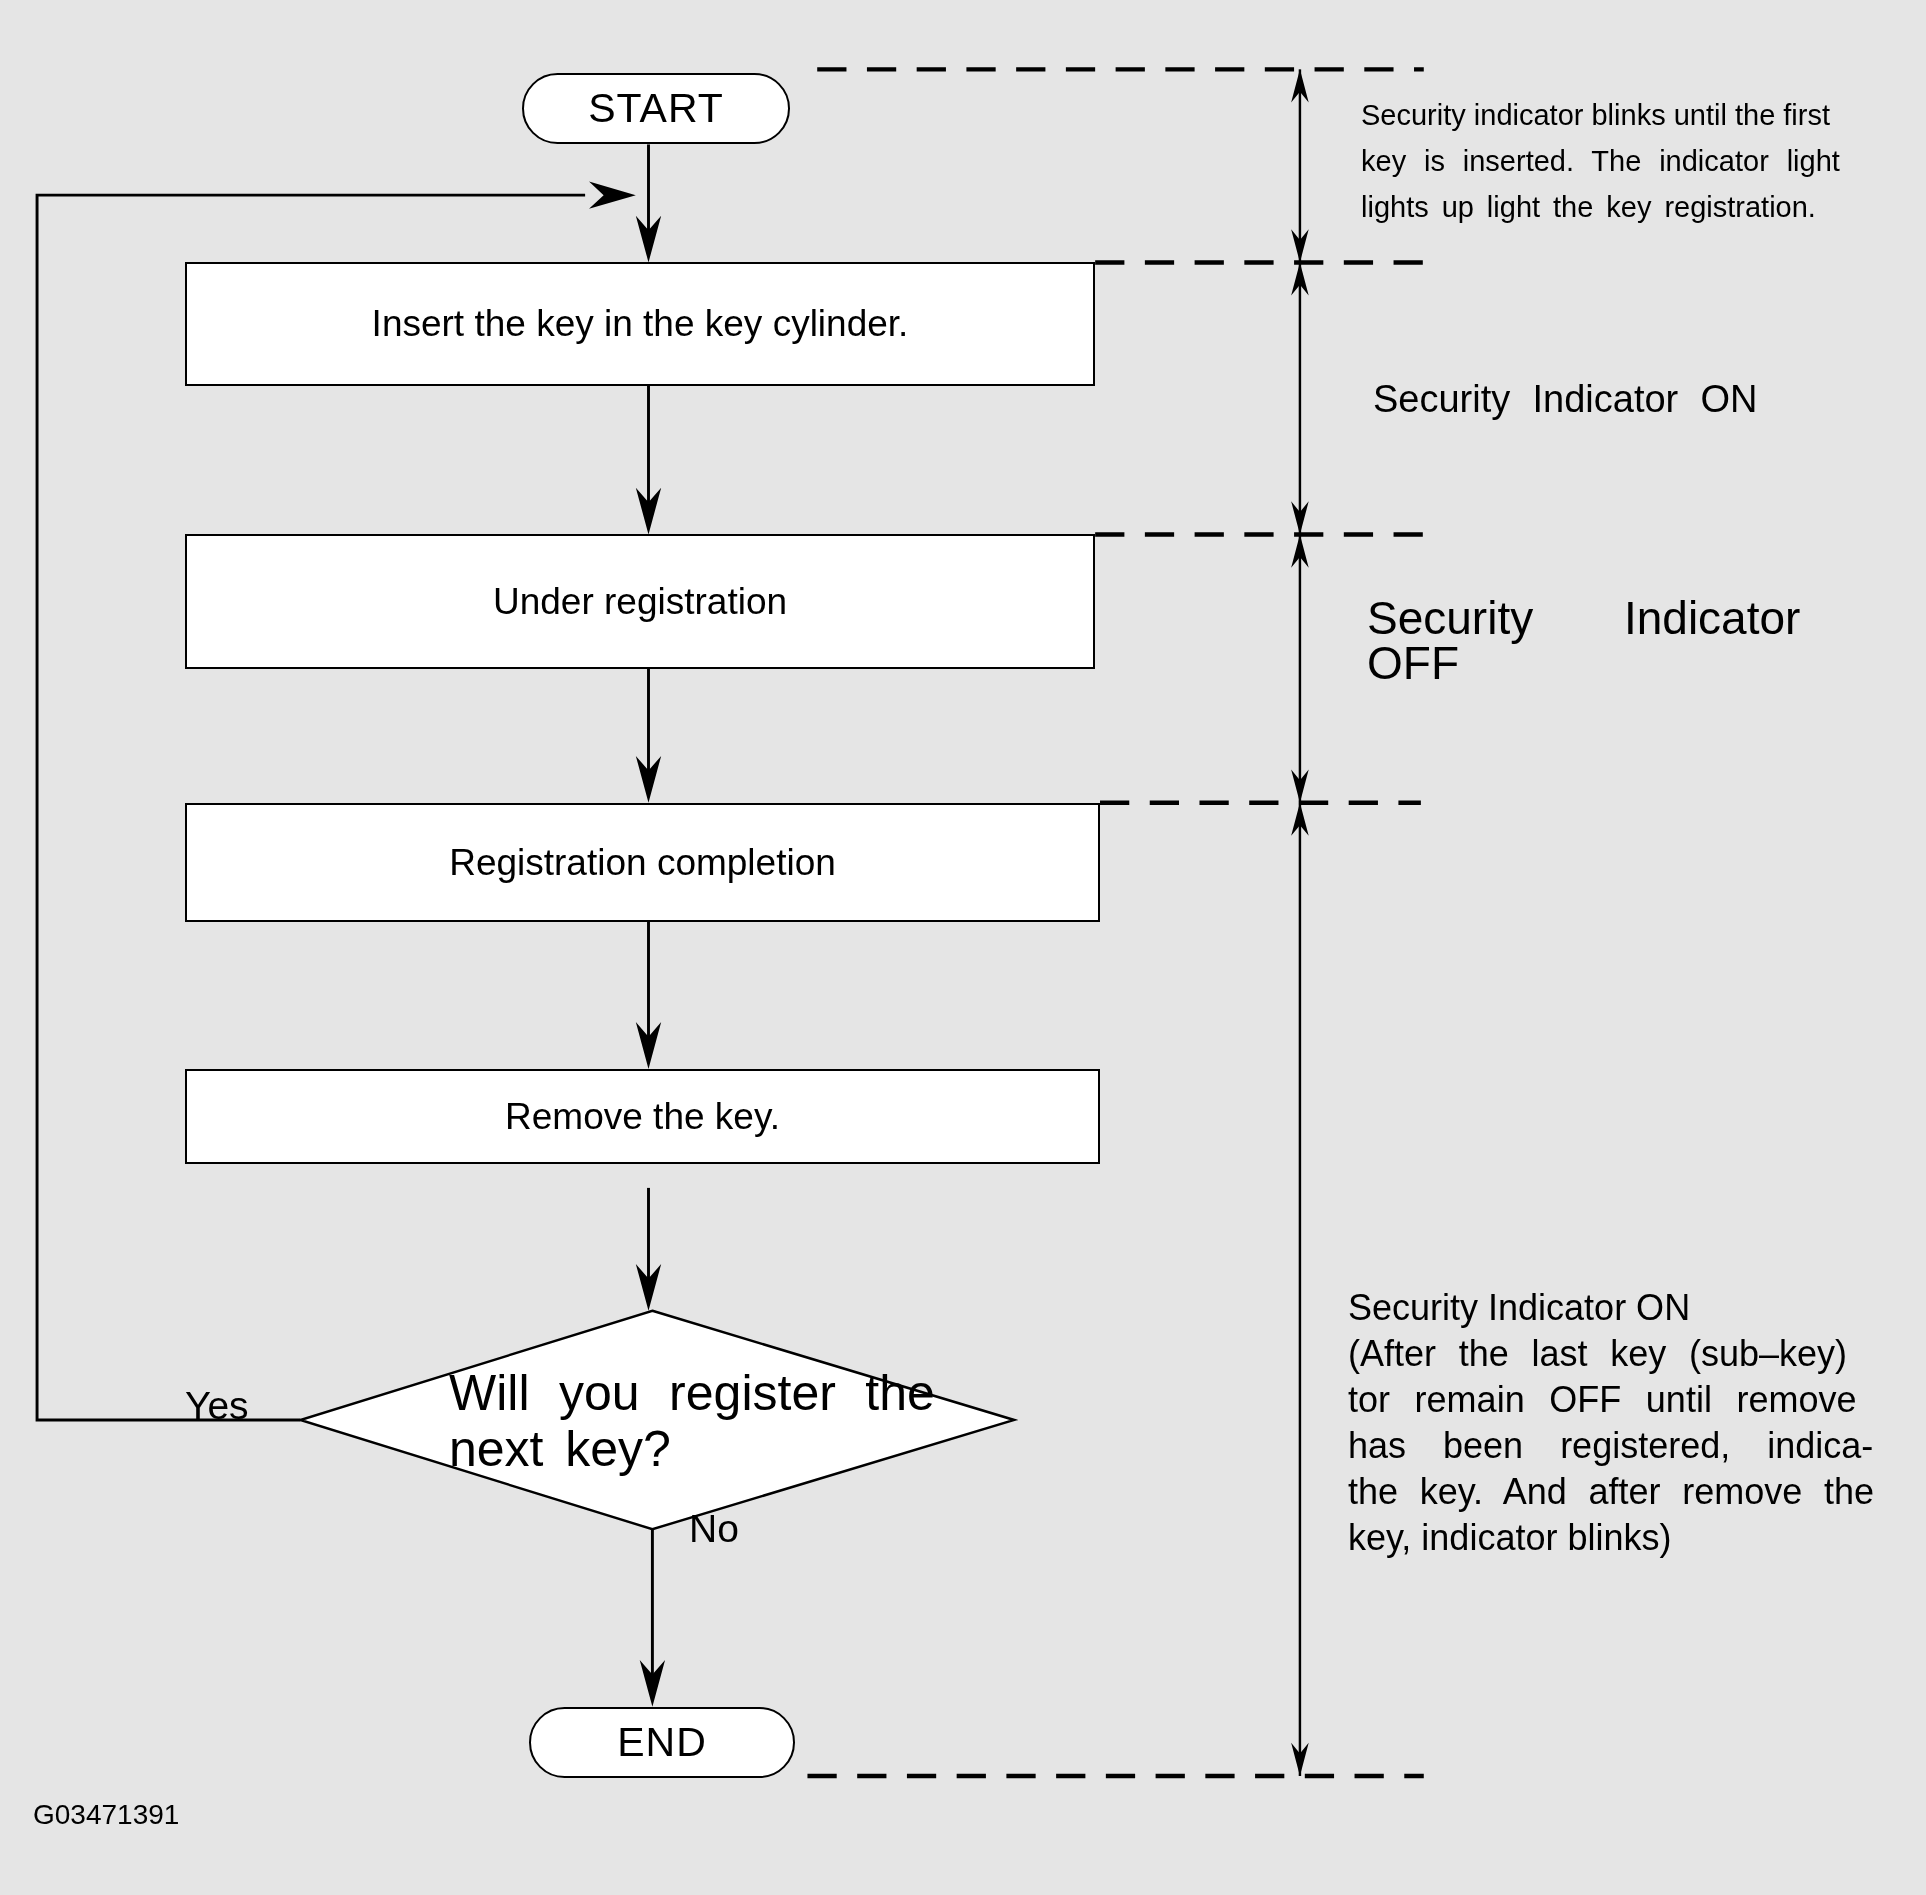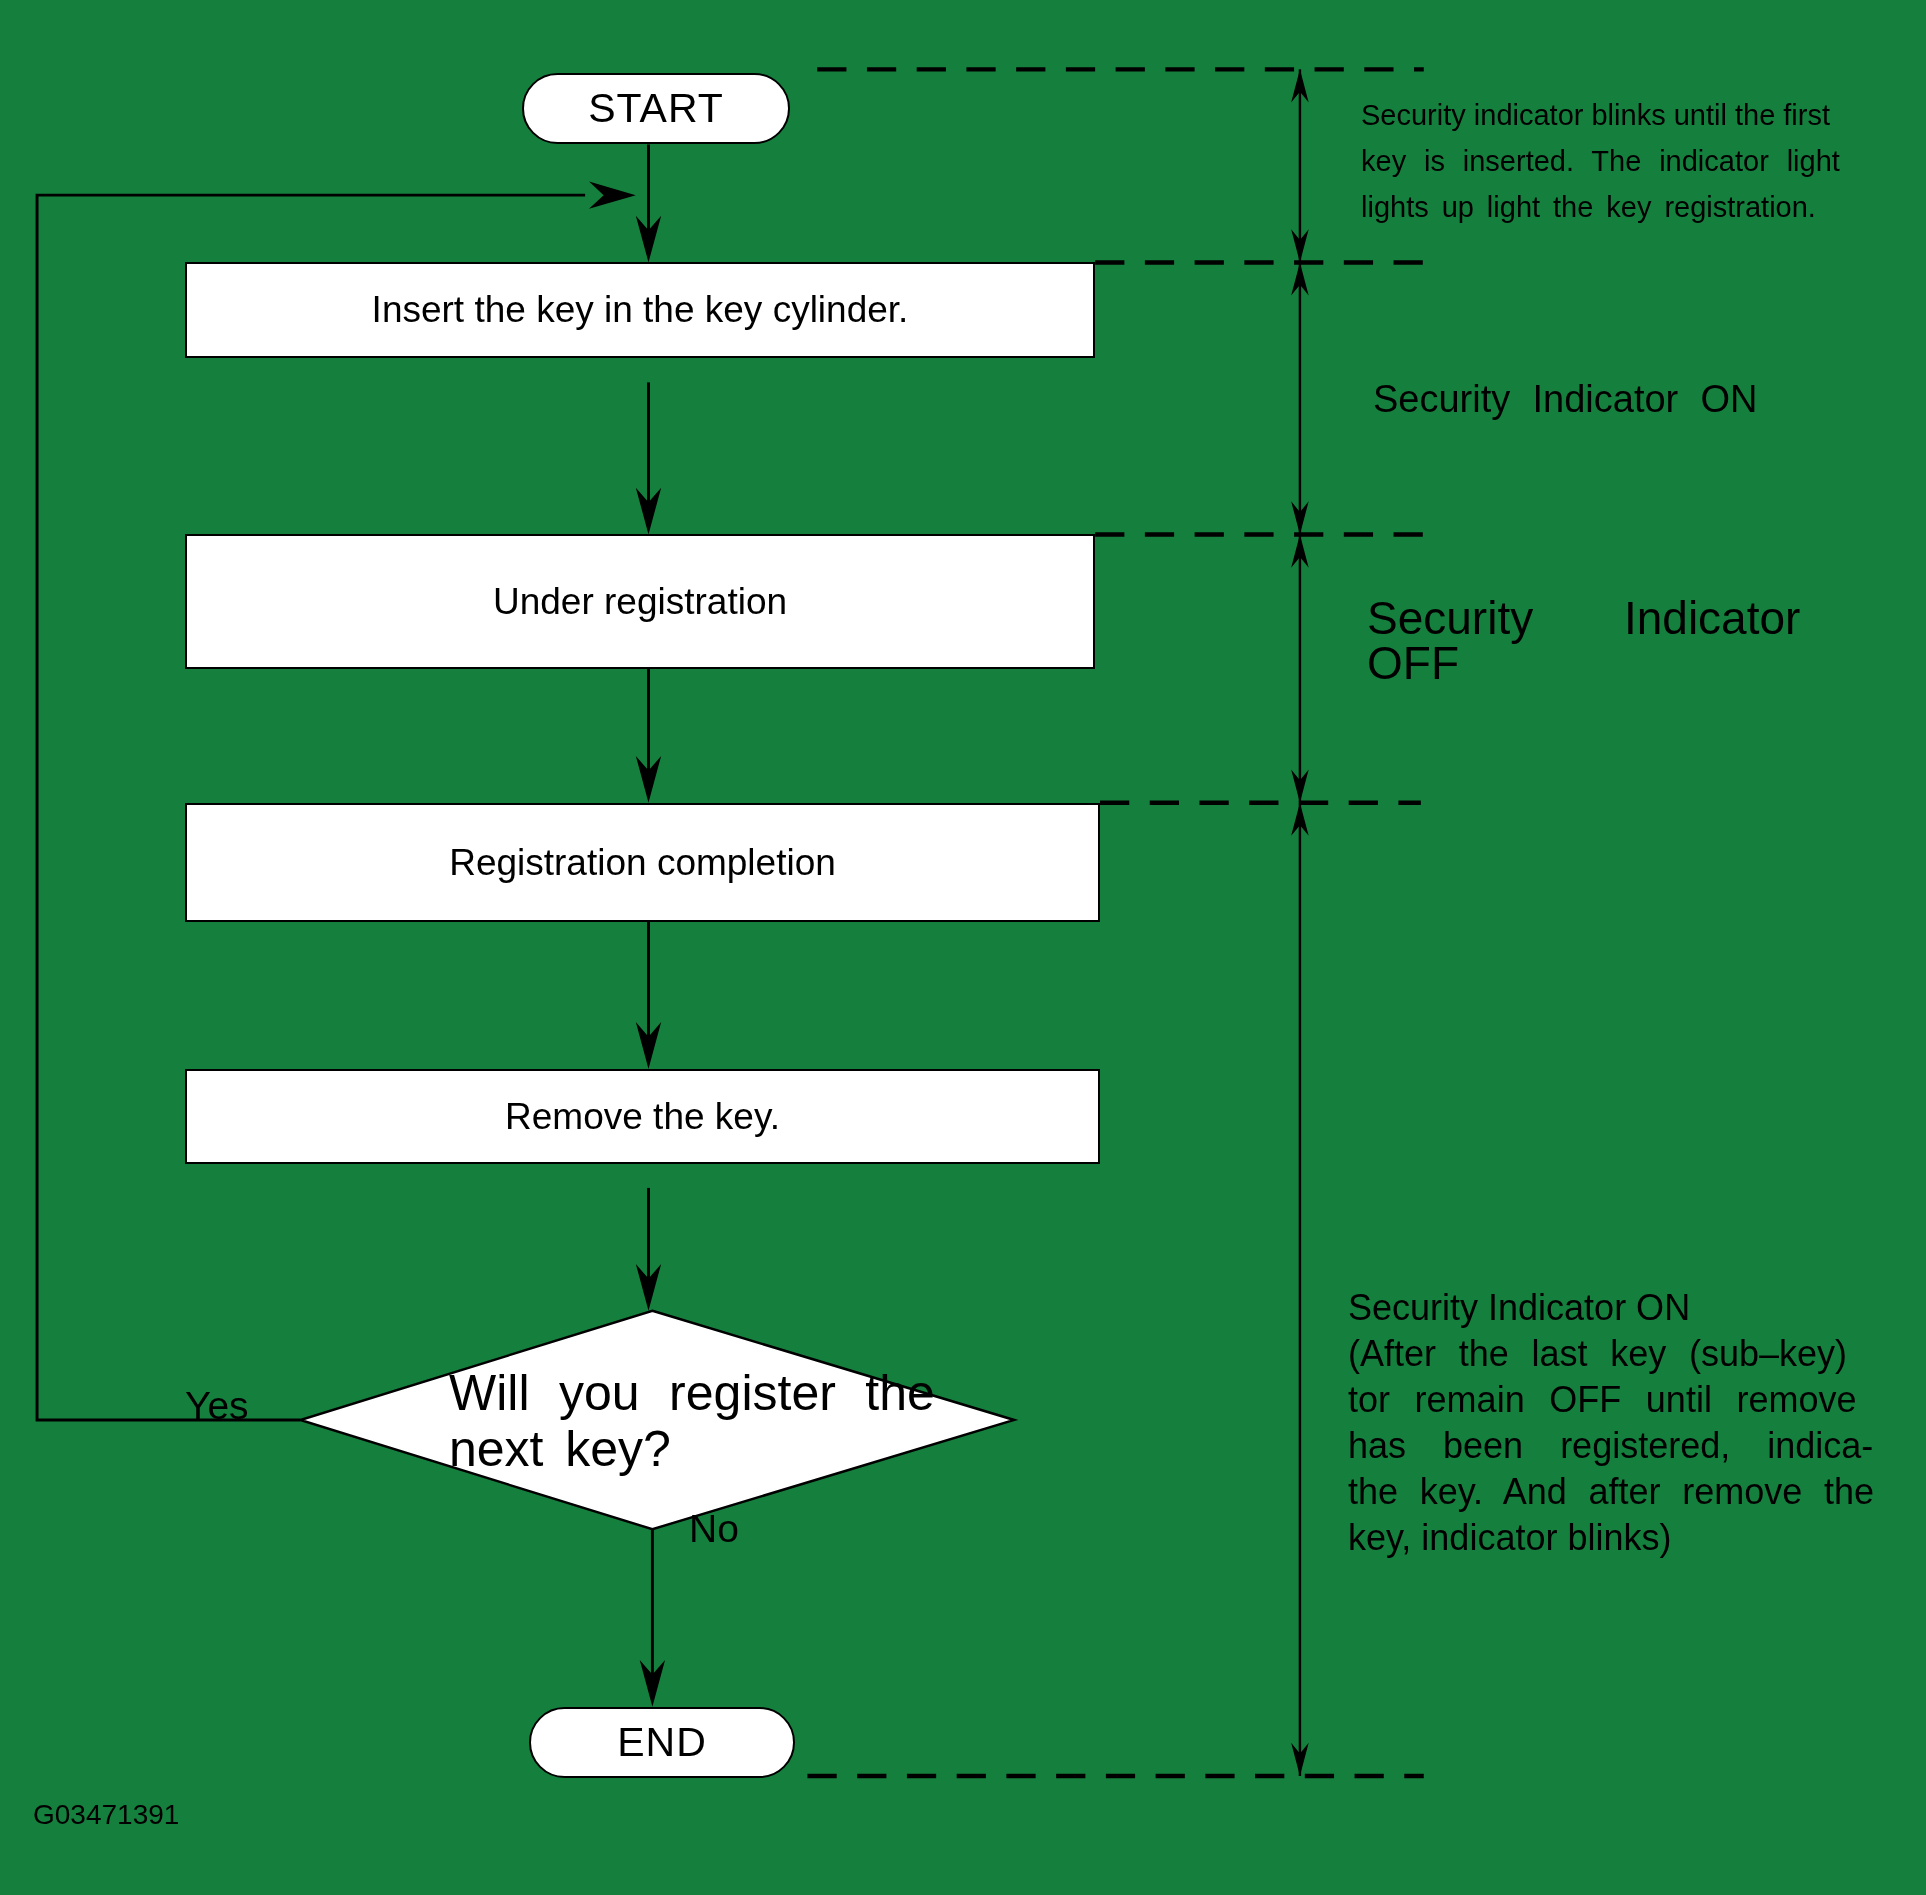--- a/index.html
+++ b/index.html
@@ -1,17 +1,17 @@
 <!DOCTYPE html>
 <html><head>
 <meta charset="utf-8">
 <style>
   html,body { margin:0; padding:0; background:#ffffff; }
   .stage {
-    position:relative; width:1926px; height:1896px; background:#15803d;
+    position:relative; width:1926px; height:1896px; background:#e5e5e5;
     font-family:"Liberation Sans", sans-serif; color:#000;
   }
   svg.layer { position:absolute; left:0; top:0; width:1926px; height:1896px; }
   .node {
     position:absolute; box-sizing:border-box; background:#fff;
     border:2.9px solid #000; display:flex; align-items:center; justify-content:center;
   }
   .pill { border-radius:41px; }
   .node-label { font-size:37px; white-space:nowrap; }
   .terminal-label { font-size:41px; letter-spacing:1px; white-space:nowrap; }
@@ -77,21 +77,21 @@
       <path d="M669 1750 l-13 -48 l13 15 l13 -15 Z"></path>
     </g>
 
     <polygon points="669,1344 1040,1456 669,1568 308,1456" fill="#ffffff" stroke="#000" stroke-width="2.5"></polygon>
   </svg>
 
   <div class="node pill" style="left:522px; top:73px; width:268px; height:71px;">
     <span class="terminal-label">START</span>
   </div>
 
-  <div class="node" style="left:185px; top:262px; width:910px; height:96px;">
+  <div class="node" style="left:185px; top:262px; width:910px; height:124px;">
     <span class="node-label">Insert the key in the key cylinder.</span>
   </div>
 
   <div class="node" style="left:185px; top:534px; width:910px; height:135px;">
     <span class="node-label">Under registration</span>
   </div>
 
   <div class="node" style="left:185px; top:803px; width:915px; height:119px;">
     <span class="node-label">Registration completion</span>
   </div>

